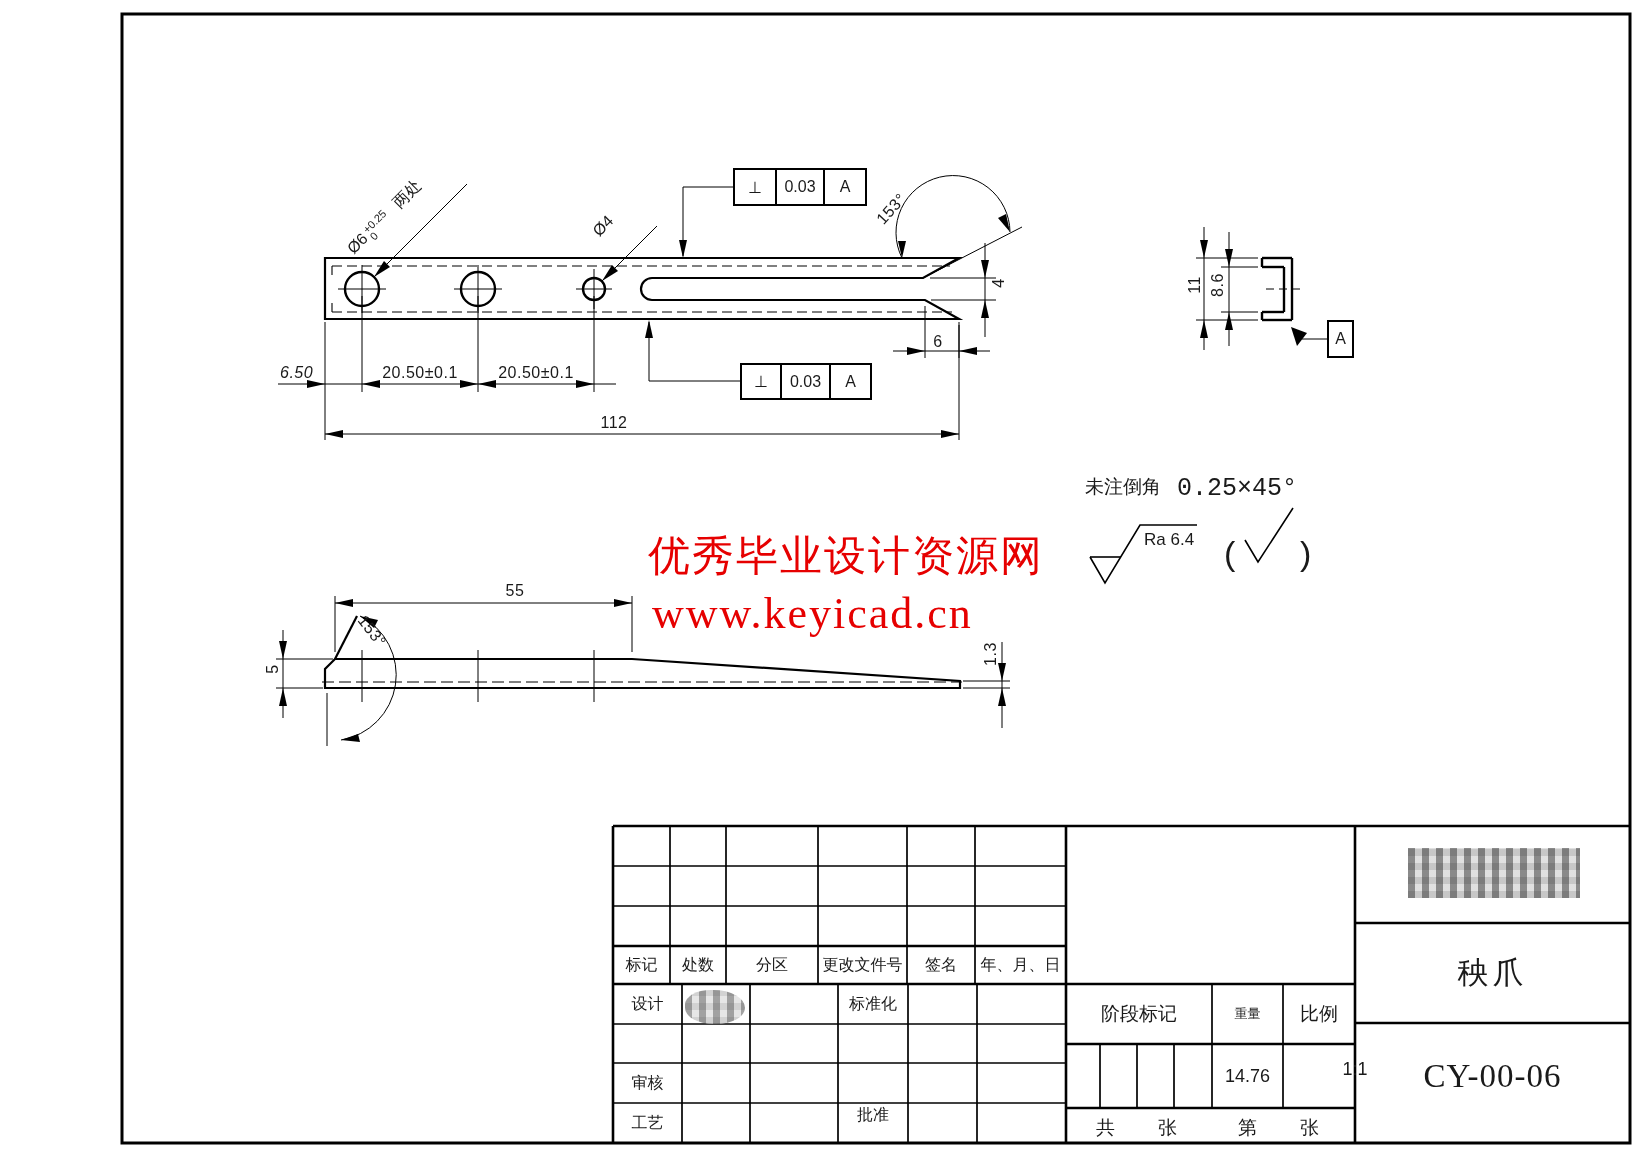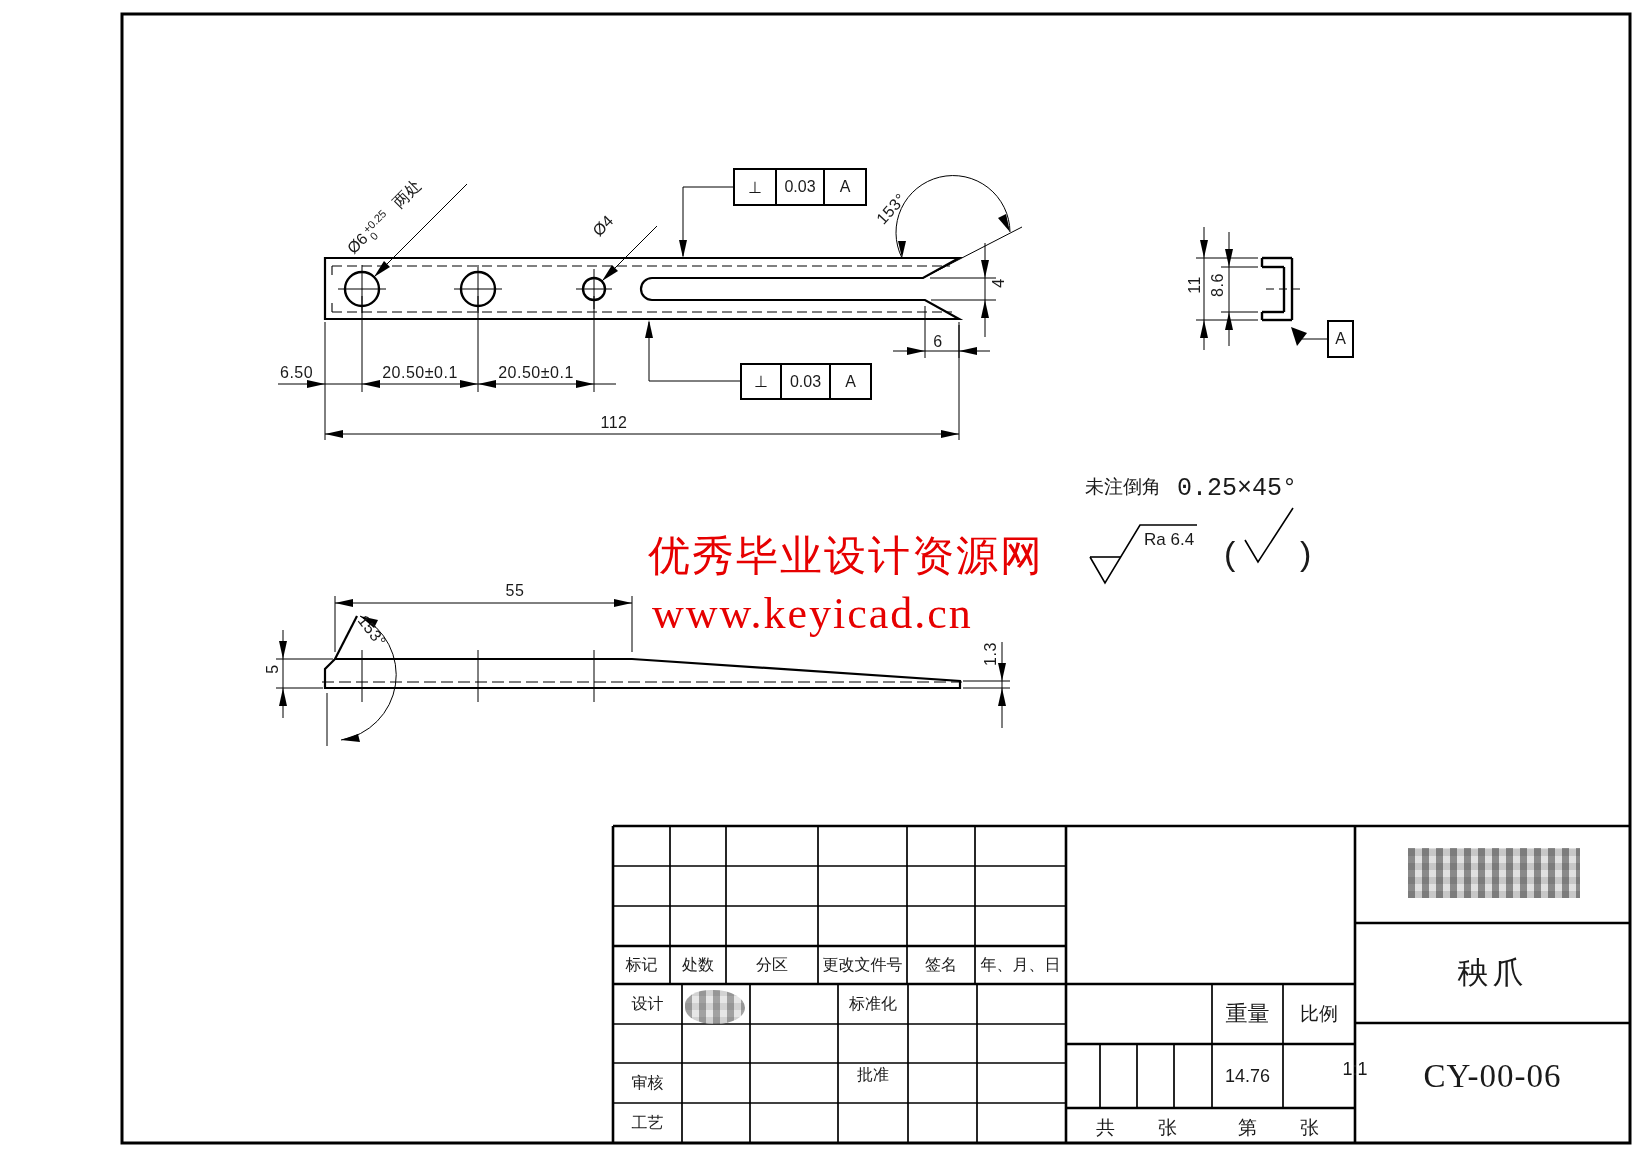--- a/index.html
+++ b/index.html
@@ -227,21 +227,21 @@
 
   <div class="watermark1" style="left:648px;top:528px;">优秀毕业设计资源网</div>
   <div class="watermark2" style="left:652px;top:588px;">www.keyicad.cn</div>
 
   <div class="leaderlabel" style="left:358px;top:238px;transform:rotate(-45deg);transform-origin:0 100%;">
     <span>Ø6</span><span class="tolstack"><span>+0.25</span><span>0</span></span>
     <span style="margin-left:8px;">两处</span>
   </div>
   <div class="leaderlabel" style="left:602px;top:222px;transform:rotate(-45deg);transform-origin:0 100%;">Ø4</div>
 
-  <div class="txt dim" style="left:280px;top:364px;">6.50</div>
+  <div class="txt dim" style="left:280px;top:364px;font-style:italic;">6.50</div>
   <div class="txt dim" style="left:372px;top:364px;width:96px;text-align:center;">20.50±0.1</div>
   <div class="txt dim" style="left:488px;top:364px;width:96px;text-align:center;">20.50±0.1</div>
   <div class="txt dim" style="left:594px;top:414px;width:40px;text-align:center;">112</div>
   <div class="txt dim rot90" style="left:984px;top:274px;width:30px;text-align:center;">4</div>
   <div class="txt dim" style="left:928px;top:333px;width:20px;text-align:center;">6</div>
   <div class="txt dim" style="left:874px;top:200px;transform:rotate(-48deg);">153°</div>
 
   <div class="fcf" style="left:733px;top:168px;height:38px;">
     <div class="cell" style="width:42px;">⊥</div>
     <div class="cell" style="width:48px;">0.03</div>
@@ -272,25 +272,26 @@
   <div class="tbcenter tb" style="left:670px;top:946px;width:56px;height:38px;border-radius:9px;">处数</div>
   <div class="tbcenter tb" style="left:726px;top:946px;width:92px;height:38px;">分区</div>
   <div class="tbcenter tb" style="left:818px;top:946px;width:89px;height:38px;">更改文件号</div>
   <div class="tbcenter tb" style="left:907px;top:946px;width:68px;height:38px;">签名</div>
   <div class="tbcenter tb" style="left:975px;top:946px;width:91px;height:38px;">年、月、日</div>
 
   <div class="tbcenter tb" style="left:613px;top:984px;width:69px;height:40px;">设计</div>
   <div class="tbcenter tb" style="left:838px;top:984px;width:70px;height:40px;">标准化</div>
   <div class="tbcenter tb" style="left:613px;top:1063px;width:69px;height:40px;">审核</div>
   <div class="tbcenter tb" style="left:613px;top:1103px;width:69px;height:40px;">工艺</div>
-  <div class="tbcenter tb" style="left:838px;top:1063px;width:70px;height:24px;">批准</div>
+  <div class="tbcenter tb" style="left:838px;top:1103px;width:70px;height:24px;">批准</div>
 
   <div class="pixelated sig-blob" style="left:685px;top:990px;width:60px;height:34px;"></div>
 
-  <div class="tbcenter" style="left:1212px;top:984px;width:71px;height:60px;font-size:22px;">重量</div>
+  <div class="tbcenter" style="left:1066px;top:984px;width:146px;height:60px;font-size:19px;">阶段标记</div>
+  <div class="tbcenter" style="left:1212px;top:984px;width:71px;height:60px;font-size:13px;">重量</div>
   <div class="tbcenter" style="left:1283px;top:984px;width:72px;height:60px;font-size:19px;">比例</div>
   <div class="tbcenter" style="left:1212px;top:1044px;width:71px;height:64px;font-size:18px;">14.76</div>
   <div class="tbcenter" style="left:1283px;top:1044px;width:72px;height:50px;font-size:18px;padding-left:36px;">1:1</div>
 
   <div class="txt" style="left:1096px;top:1115px;font-size:19px;">共</div>
   <div class="txt" style="left:1158px;top:1115px;font-size:19px;">张</div>
   <div class="txt" style="left:1238px;top:1115px;font-size:19px;">第</div>
   <div class="txt" style="left:1300px;top:1115px;font-size:19px;">张</div>
 
   <div class="pixelated" style="left:1408px;top:848px;width:172px;height:50px;"></div>

